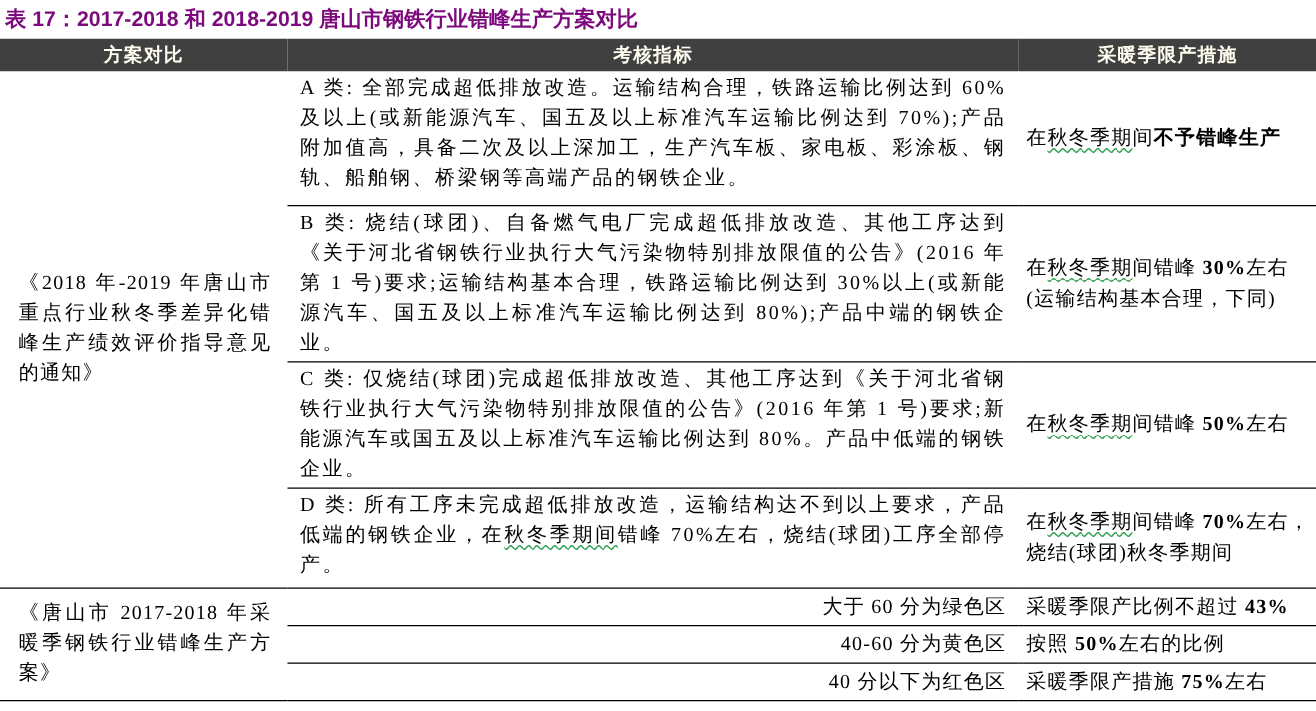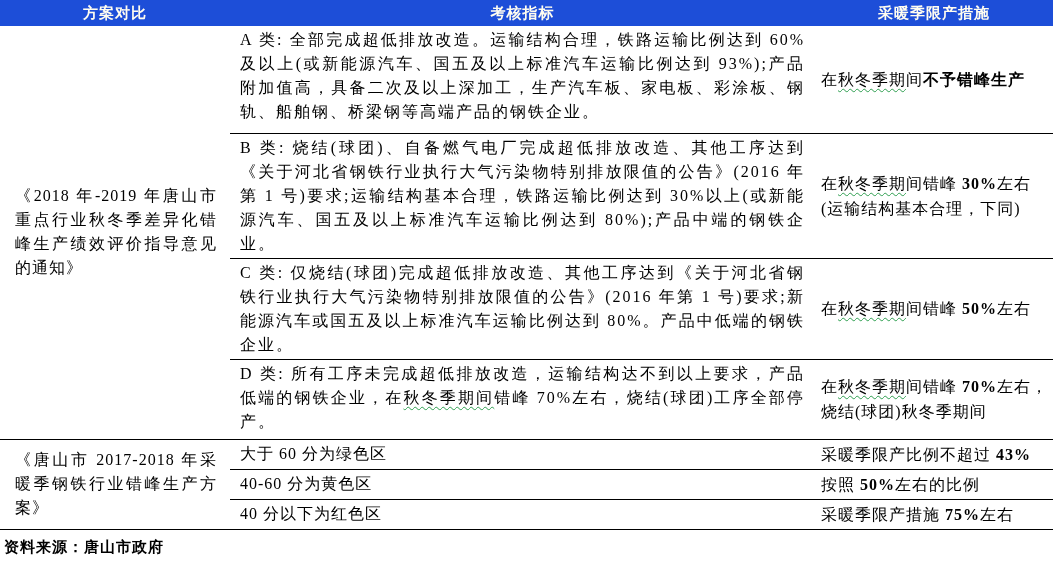--- a/index.html
+++ b/index.html
@@ -26,21 +26,21 @@
   table.cmp {
     width: 1053px;
     border-collapse: collapse;
     table-layout: fixed;
   }
   col.c1 { width: 230px; }
   col.c2 { width: 585px; }
   col.c3 { width: 238px; }
 
   th {
-    background: #1d4ed8;
+    background: #404040;
     color: #FFFDF0;
     font-weight: bold;
     font-size: 15px;
     height: 26px;
     padding: 0;
     text-align: center;
     letter-spacing: 1px;
   }
 
   td { font-size: 16px; vertical-align: middle; }
@@ -56,21 +56,21 @@
 
   td.ind {
     text-align: justify;
     vertical-align: top;
     padding: 2px 10px 2px 10px;
     line-height: 24px;
     letter-spacing: 2px;
     border-bottom: 1px solid #000;
   }
   td.ind2 {
-    text-align: left;
+    text-align: right;
     vertical-align: middle;
     padding: 0 10px 0 10px;
     letter-spacing: 1px;
     border-bottom: 1px solid #000;
     font-family: Liberation Serif, serif;
   }
   td.ind2.last { border-bottom: 1.5px solid #000; }
 
   td.mea {
     text-align: left;
@@ -105,38 +105,39 @@
     font-size: 15px;
     padding: 8px 0 0 4px;
     letter-spacing: 1px;
   }
 </style>
 </head>
 <body>
 
 <div class="page">
 
+  <div class="title">表 17：2017-2018 和 2018-2019 唐山市钢铁行业错峰生产方案对比</div>
 
   <table class="cmp">
     <colgroup>
         <col class="c1">
         <col class="c2">
         <col class="c3">
       </colgroup>
     <thead>
       <tr>
         <th>方案对比</th>
         <th>考核指标</th>
         <th>采暖季限产措施</th>
       </tr>
     </thead>
     <tbody>
       <tr class="rA">
         <td class="plan" rowspan="4">《2018 年-2019 年唐山市重点行业秋冬季差异化错峰生产绩效评价指导意见的通知》</td>
-        <td class="ind">A 类: 全部完成超低排放改造。运输结构合理，铁路运输比例达到 60%及以上(或新能源汽车、国五及以上标准汽车运输比例达到 93%);产品附加值高，具备二次及以上深加工，生产汽车板、家电板、彩涂板、钢轨、船舶钢、桥梁钢等高端产品的钢铁企业。</td>
+        <td class="ind">A 类: 全部完成超低排放改造。运输结构合理，铁路运输比例达到 60%及以上(或新能源汽车、国五及以上标准汽车运输比例达到 70%);产品附加值高，具备二次及以上深加工，生产汽车板、家电板、彩涂板、钢轨、船舶钢、桥梁钢等高端产品的钢铁企业。</td>
         <td class="mea"><span>在</span><span class="wavy">秋冬季期</span><span>间</span><span class="b">不予错峰生产</span><span></span></td>
       </tr>
       <tr class="rB">
         <td class="ind">B 类: 烧结(球团)、自备燃气电厂完成超低排放改造、其他工序达到《关于河北省钢铁行业执行大气污染物特别排放限值的公告》(2016 年第 1 号)要求;运输结构基本合理，铁路运输比例达到 30%以上(或新能源汽车、国五及以上标准汽车运输比例达到 80%);产品中端的钢铁企业。</td>
         <td class="mea"><span>在</span><span class="wavy">秋冬季期</span><span>间错峰 </span><span class="b">30%</span><span>左右</span><br><span>(运输结构基本合理，下同)</span></td>
       </tr>
       <tr class="rC">
         <td class="ind">C 类: 仅烧结(球团)完成超低排放改造、其他工序达到《关于河北省钢铁行业执行大气污染物特别排放限值的公告》(2016 年第 1 号)要求;新能源汽车或国五及以上标准汽车运输比例达到 80%。产品中低端的钢铁企业。</td>
         <td class="mea"><span>在</span><span class="wavy">秋冬季期</span><span>间错峰 </span><span class="b">50%</span><span>左右</span></td>
       </tr>

